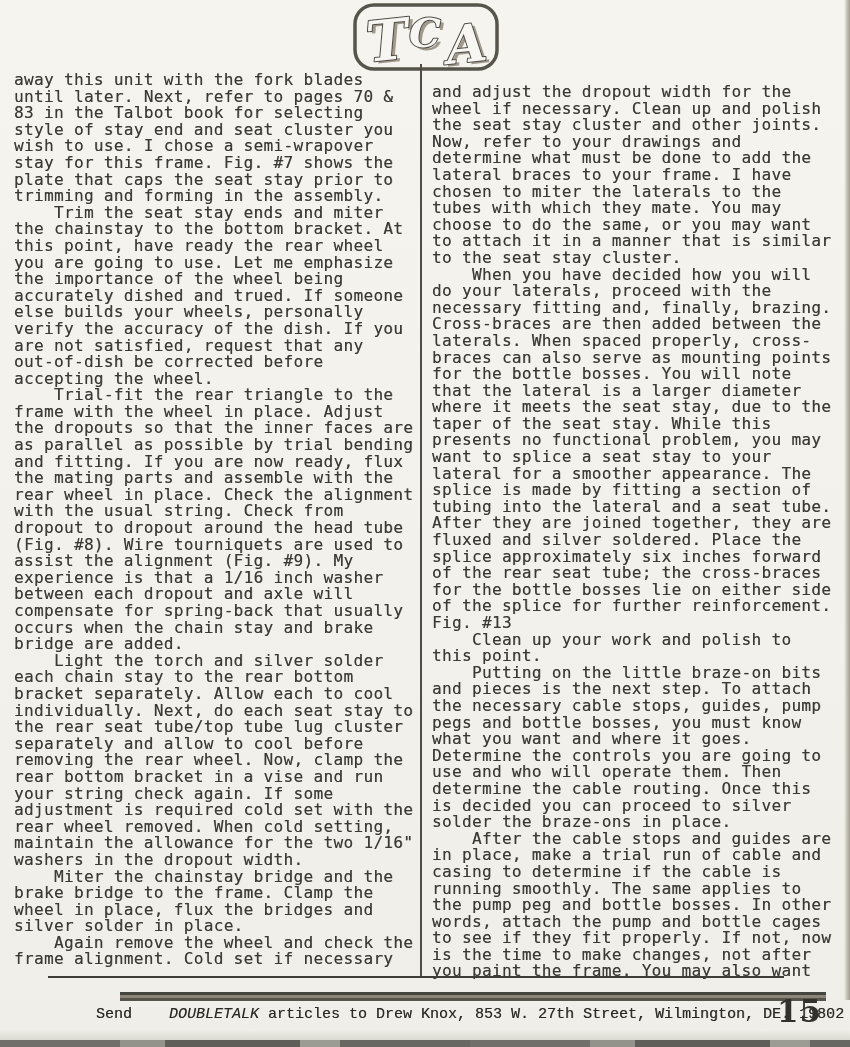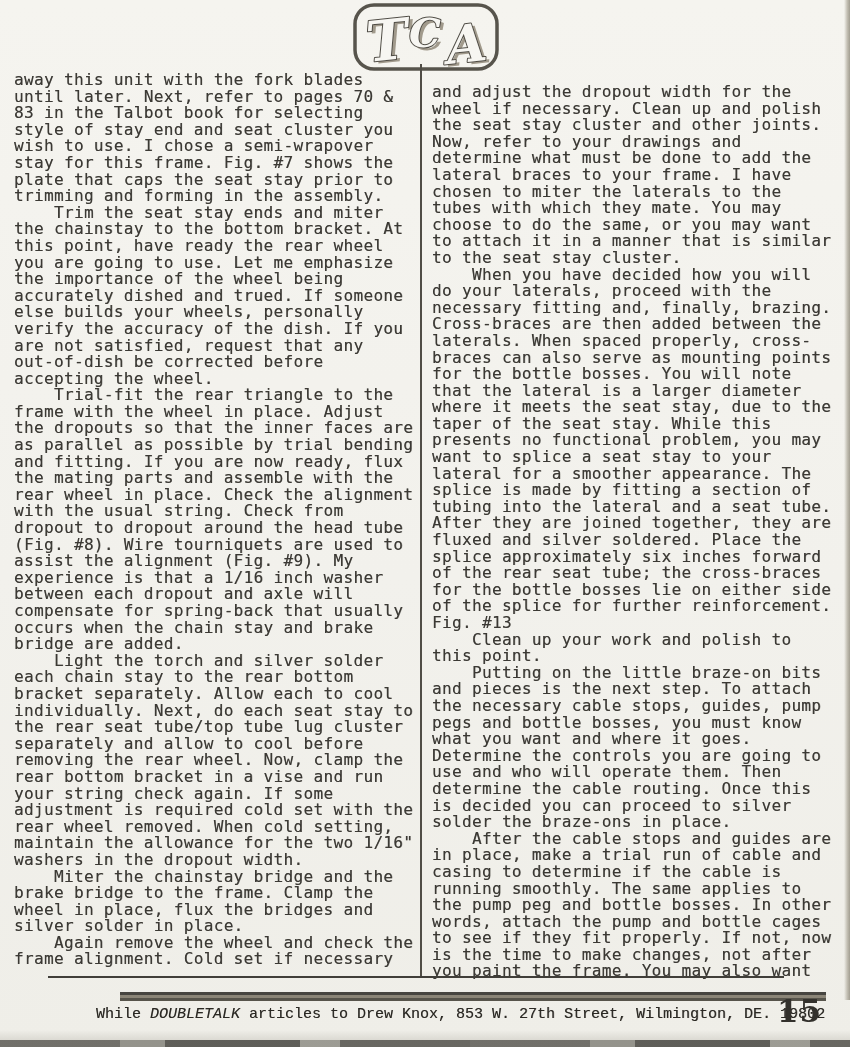--- a/index.html
+++ b/index.html
@@ -53,21 +53,21 @@
   }
   
   .footer-line {
     position: absolute; left: 96px; top: 1006px;
     font-family: "Liberation Mono", monospace;
     font-size: 15px;
     color: #2a2823;
     white-space: pre;
     text-shadow: 0.3px 0 0 rgba(42,40,35,0.5);
   }
-  .footer-line i { font-style: italic; }
+  .footer-line i { font-style: italic; margin-left: 28px; }
   .page-num {
     position: absolute; left: 777px; top: 993px;
     font-family: "DejaVu Serif", serif;
     font-weight: bold;
     font-size: 31px;
     color: #33312c;
     letter-spacing: 1px;
     text-align: center;
   }
   
@@ -224,21 +224,21 @@
 running smoothly. The same applies to
 the pump peg and bottle bosses. In other
 words, attach the pump and bottle cages
 to see if they fit properly. If not, now
 is the time to make changes, not after
 you paint the frame. You may also want</pre>
 
   <div class="rule-thin"></div>
   <div class="rule-thick"></div>
 
-  <div class="footer-line"><span>While </span><i>DOUBLETALK</i><span> articles to Drew Knox, 853 W. 27th Street, Wilmington, DE. 19802</span></div>
+  <div class="footer-line"><span>Send </span><i>DOUBLETALK</i><span> articles to Drew Knox, 853 W. 27th Street, Wilmington, DE. 19802</span></div>
 
   <div class="page-num">15</div>
 
   <div class="scan-edge-right"></div>
   <div class="scan-haze-bottom"></div>
   <div class="scan-edge-bottom"></div>
 
 </div>
 
 </body></html>

